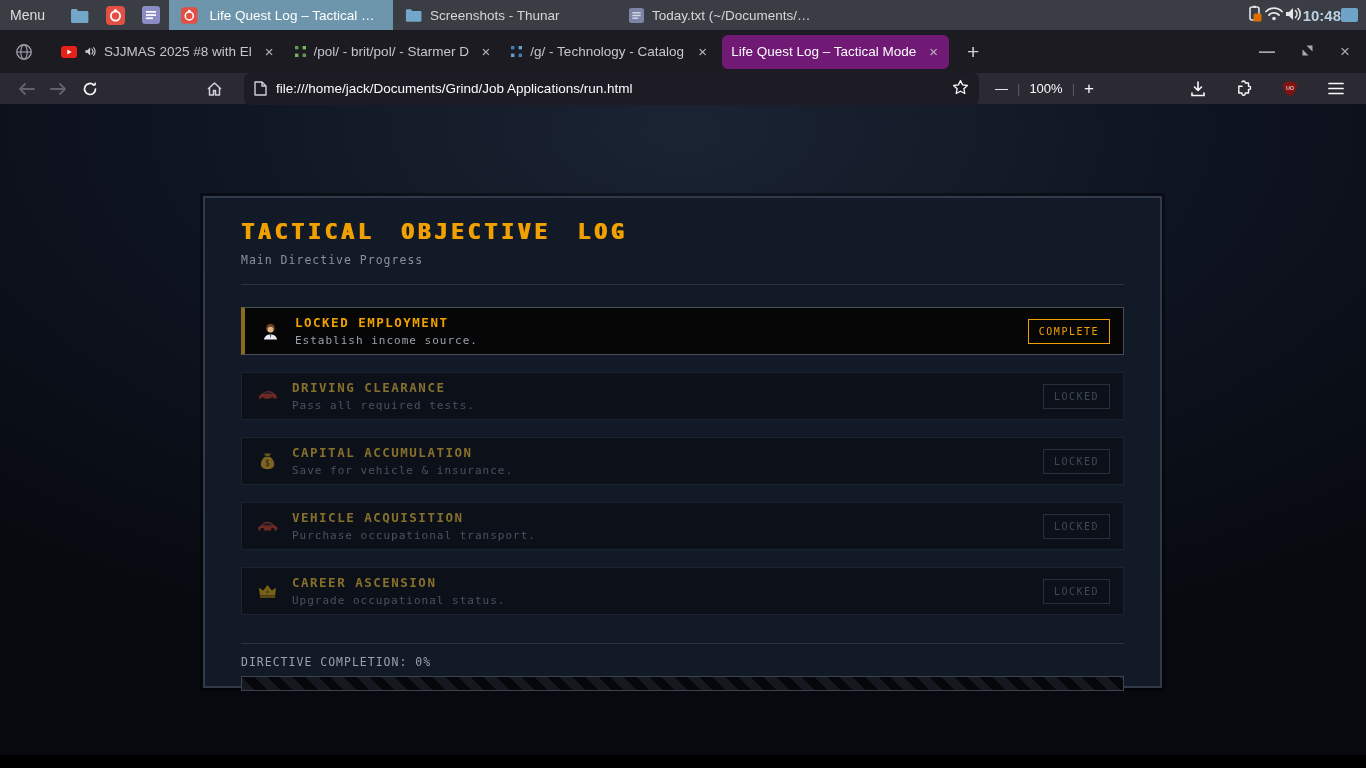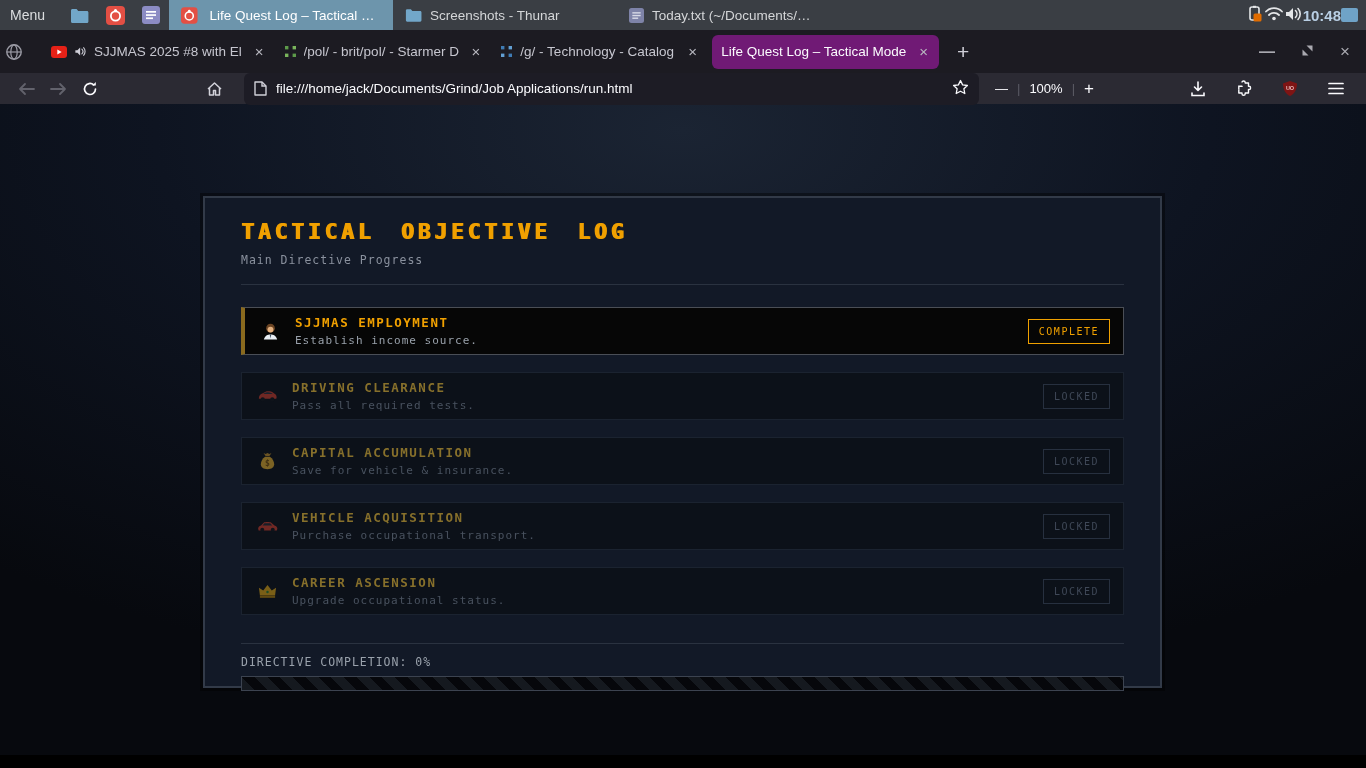--- a/index.html
+++ b/index.html
@@ -13,21 +13,21 @@
   .launcher{width:26px;height:26px;display:flex;align-items:center;justify-content:center;margin:0 5px;}
   .winbtn{height:30px;display:flex;align-items:center;gap:8px;padding:0 12px;
     max-width:200px;min-width:200px;overflow:hidden;white-space:nowrap;color:#d4d6d8;font-size:13.5px;}
   .winbtn.active{background:#6d95ac;color:#fff;gap:12px;}
   .winbtn .t{overflow:hidden;text-overflow:ellipsis;}
   .tray{margin-left:auto;display:flex;align-items:center;padding-right:8px;}
   .clock{color:#b9cfe4;font-weight:bold;font-size:15px;}
   .show-desktop{width:17px;height:14px;background:#6fa3c7;border-radius:2px;}
 
   
-  .tabbar{height:43px;background:#1c1b22;display:flex;align-items:center;}
+  .tabbar{height:43px;background:#1c1b22;display:flex;align-items:center;padding-left:10px;}
   .globe-btn{width:28px;height:28px;display:flex;align-items:center;justify-content:center;margin-right:14px;}
   .tab{display:flex;align-items:center;gap:7px;height:43px;padding:0 9px;
     color:#c6c6cf;font-size:13.5px;white-space:nowrap;overflow:hidden;}
   .tab .title{max-width:155px;overflow:hidden;}
   .tab.active{height:34px;background:#701a75;border-radius:6px;color:#fbfbfe;margin:0 4px;}
   .tab .close{color:#b8b8c0;font-size:15px;margin-left:4px;padding:0 2px;}
   .newtab{color:#cfcfd8;font-size:21px;font-weight:300;padding:0 14px;}
   .winctl{margin-left:auto;display:flex;align-items:center;gap:26px;padding-right:16px;color:#a9a9b0;}
   .navbar{height:31px;background:#2b2a33;display:flex;align-items:center;padding:0 10px;}
   .nav-ico{width:32px;height:32px;display:flex;align-items:center;justify-content:center;border-radius:4px;}
@@ -280,21 +280,21 @@
         <div class="quest done">
           <span class="q-icon">
             <svg width="19" height="19" viewBox="0 0 20 20">
                 <circle cx="10" cy="6.5" r="4.6" fill="#6b4423"></circle>
                 <circle cx="10" cy="8" r="3.1" fill="#e3b07f"></circle>
                 <path d="M3 18.5c1-4.2 4-5.4 7-5.4s6 1.2 7 5.4z" fill="#e8eef4"></path>
                 <path d="M9.2 13.2h1.6l-.8 4.2z" fill="#394a5f"></path>
               </svg>
           </span>
           <div class="q-text">
-            <div class="q-title">SJJMAS EMPLOYMENT</div>
+            <div class="q-title">LOCKED EMPLOYMENT</div>
             <div class="q-desc">Establish income source.</div>
           </div>
           <span class="badge">COMPLETE</span>
         </div>
 
         <div class="quest locked">
           <span class="q-icon">
             <svg width="21" height="14" viewBox="0 0 22 14">
                 <path d="M2 9c0-2 1.5-4.5 4-5l3-1.5c2-.8 6-.5 8 1l2.5 2c1 .8 1.5 3.5.5 4.5H2z" fill="#c23b2e"></path>
                 <path d="M7 4.5l2.5-1.2c1.5-.6 4-.4 5.5.5L16.5 5H7z" fill="#24303f"></path>

